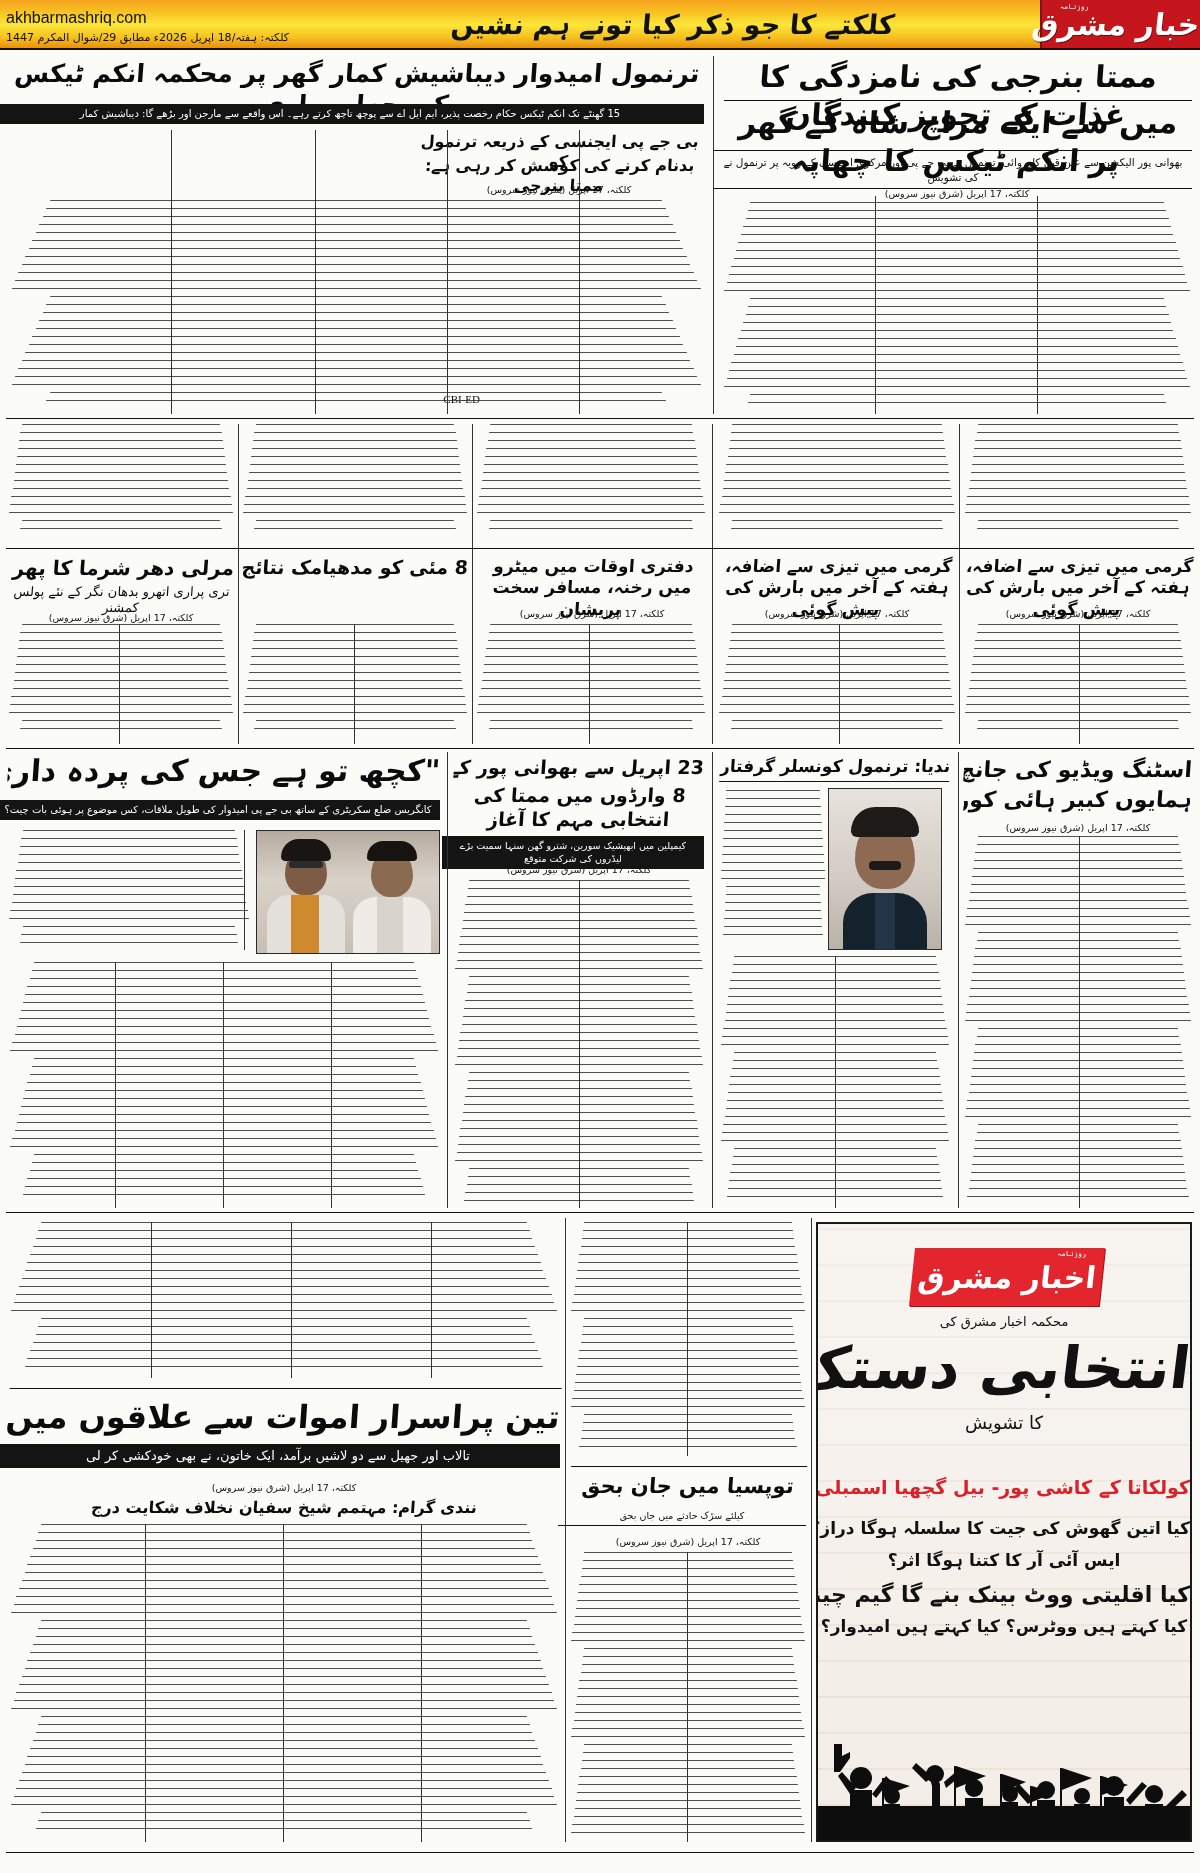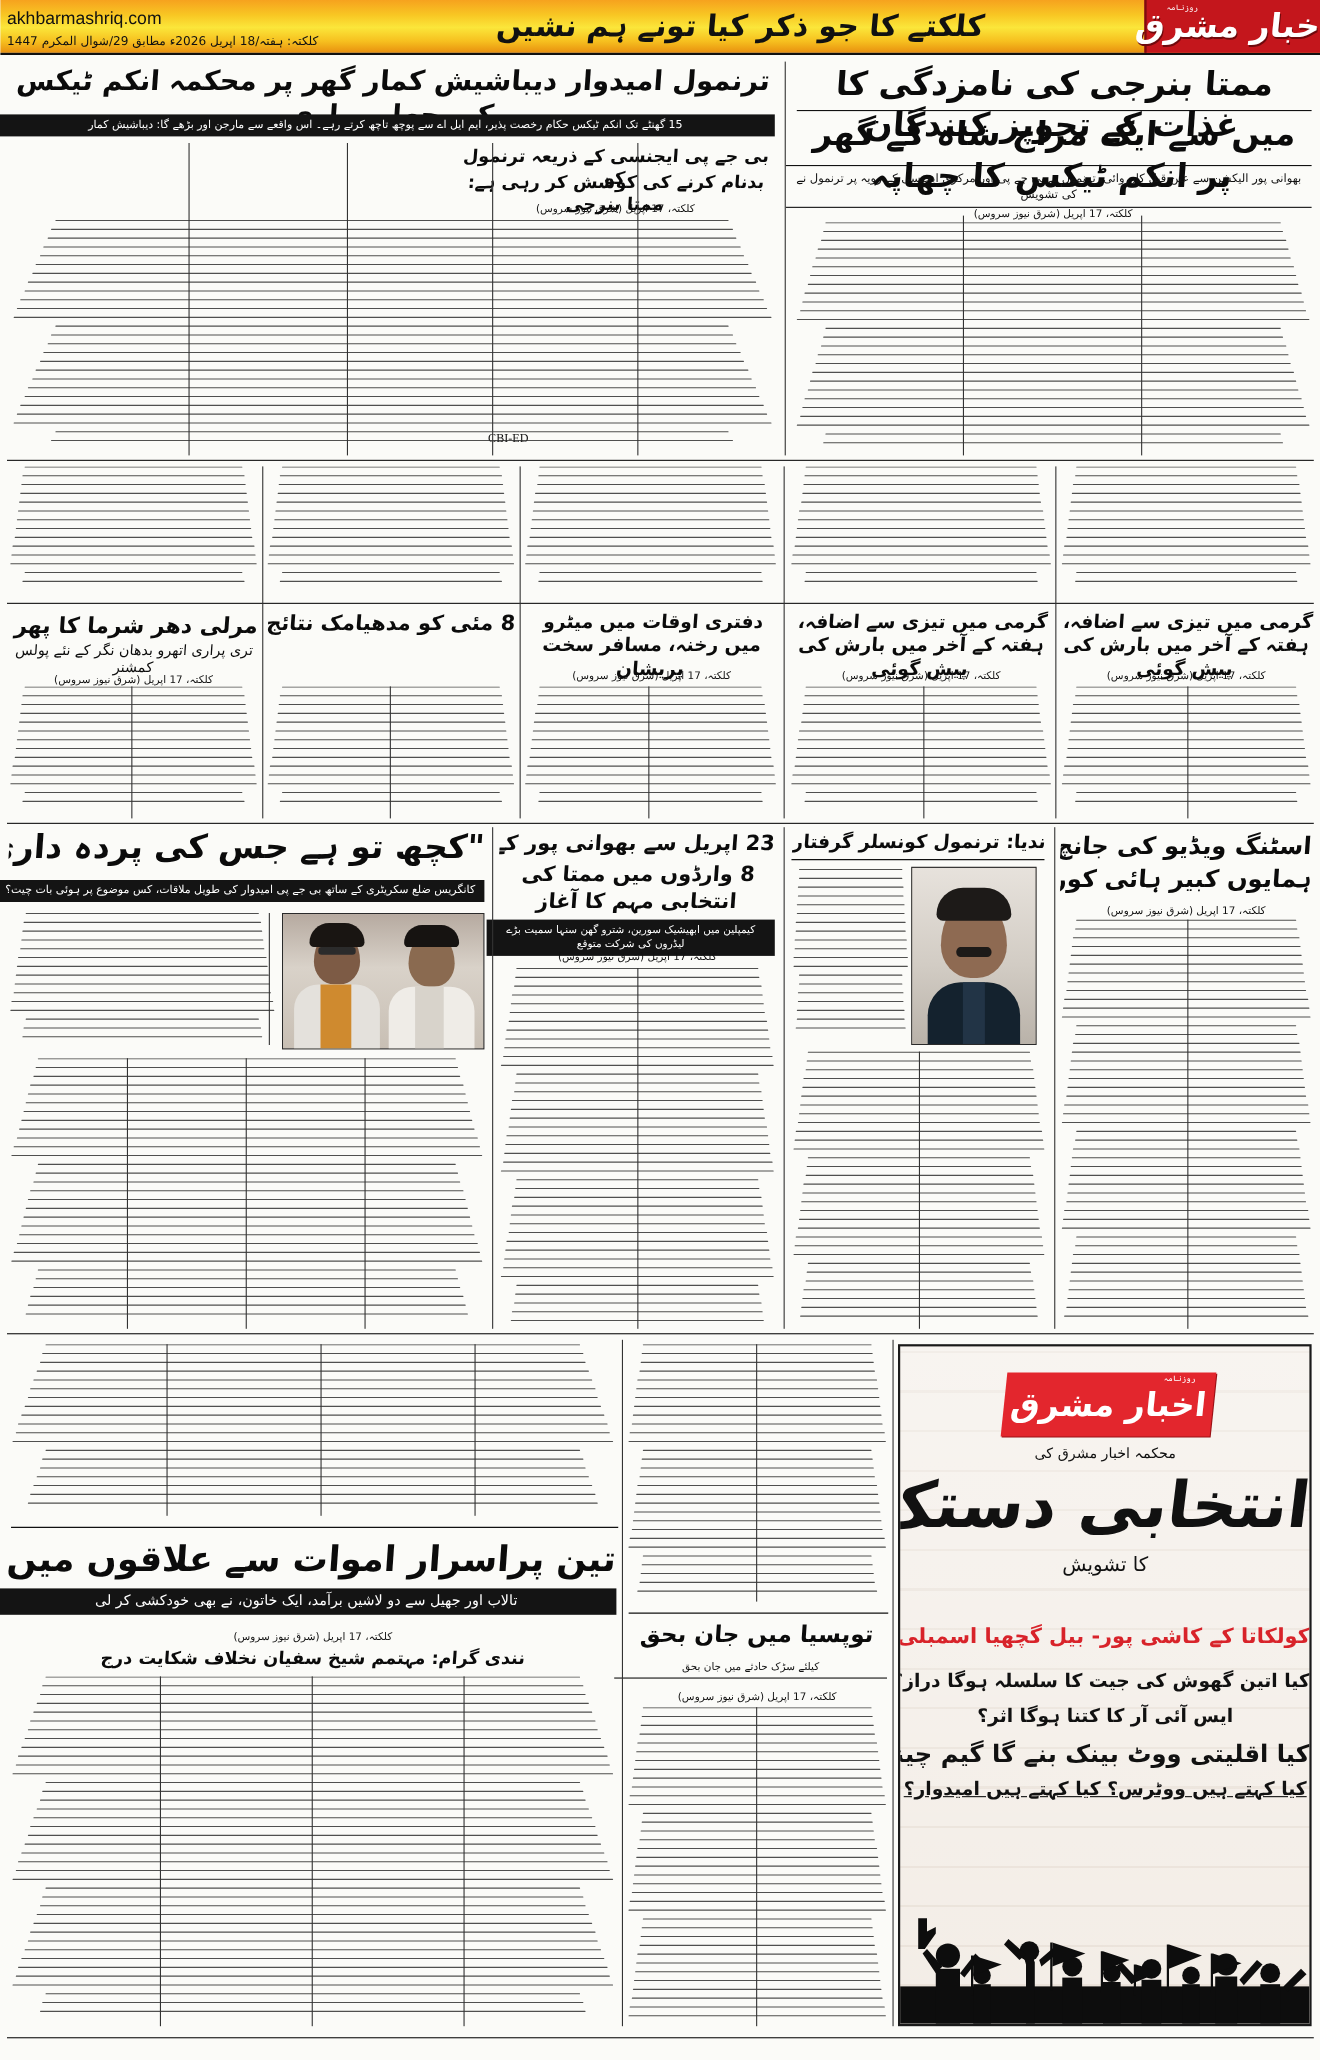--- a/index.html
+++ b/index.html
@@ -624,21 +624,21 @@
       <span>اخبار مشرق</span>
     </div>
     <div class="tiny" style="position:absolute;right:104px;top:26px;color:#fff;font-size:7px;">روزنامہ</div>
     <div class="ad-sub" style="right:0;left:0;top:90px;">محکمہ اخبار مشرق کی</div>
     <div class="ad-big" style="right:0;left:0;top:110px;font-size:58px;letter-spacing:2px;">انتخابی دستک</div>
     <div class="ad-sub" style="right:0;left:0;top:188px;font-size:18px;">کا تشویش</div>
     <div class="ad-line ad-red" style="right:0;left:0;top:252px;font-size:19px;">کولکاتا کے کاشی پور- بیل گچھیا اسمبلی حلقہ کے زمینی حقائق</div>
     <div class="ad-line" style="right:0;left:0;top:294px;font-size:17px;color:#111;">کیا اتین گھوش کی جیت کا سلسلہ ہوگا دراز؟</div>
     <div class="ad-line" style="right:0;left:0;top:326px;font-size:17px;color:#111;">ایس آئی آر کا کتنا ہوگا اثر؟</div>
     <div class="ad-line" style="right:0;left:0;top:358px;font-size:22px;color:#111;padding-left:12px;">کیا اقلیتی ووٹ بینک بنے گا گیم چینجر؟</div>
-    <div class="ad-line" style="right:0;left:0;top:392px;font-size:17px;color:#111;text-decoration:underline;">کیا کہتے ہیں ووٹرس؟ کیا کہتے ہیں امیدوار؟</div>
+    <div class="ad-line" style="right:0;left:0;top:392px;font-size:17px;color:#111;">کیا کہتے ہیں ووٹرس؟ کیا کہتے ہیں امیدوار؟</div>
 
     <svg class="crowd" viewBox="0 0 376 120" preserveAspectRatio="none">
       <g fill="#0d0d0d">
         <rect x="0" y="86" width="376" height="34"></rect>
         <path d="M20 120 V52 h6 l10 -14 v-6 l-8 4 V24 h-8 v96z"></path>
         <circle cx="47" cy="58" r="11"></circle>
           <rect x="36" y="70" width="22" height="50"></rect>
         <path d="M36 74 l-12 -18 4 -4 14 16z"></path>
           <path d="M58 74 l14 -18 4 4 -14 18z"></path>
         <circle cx="78" cy="76" r="8"></circle>

